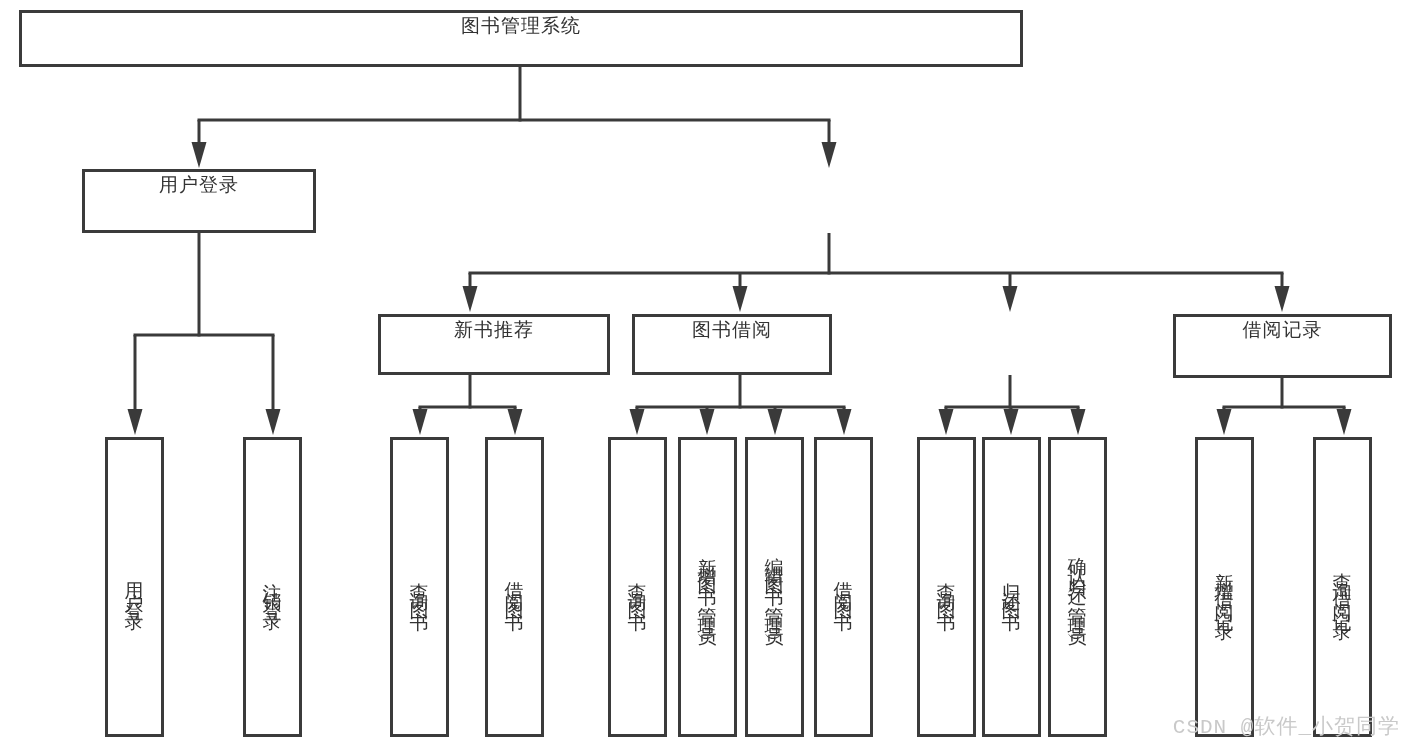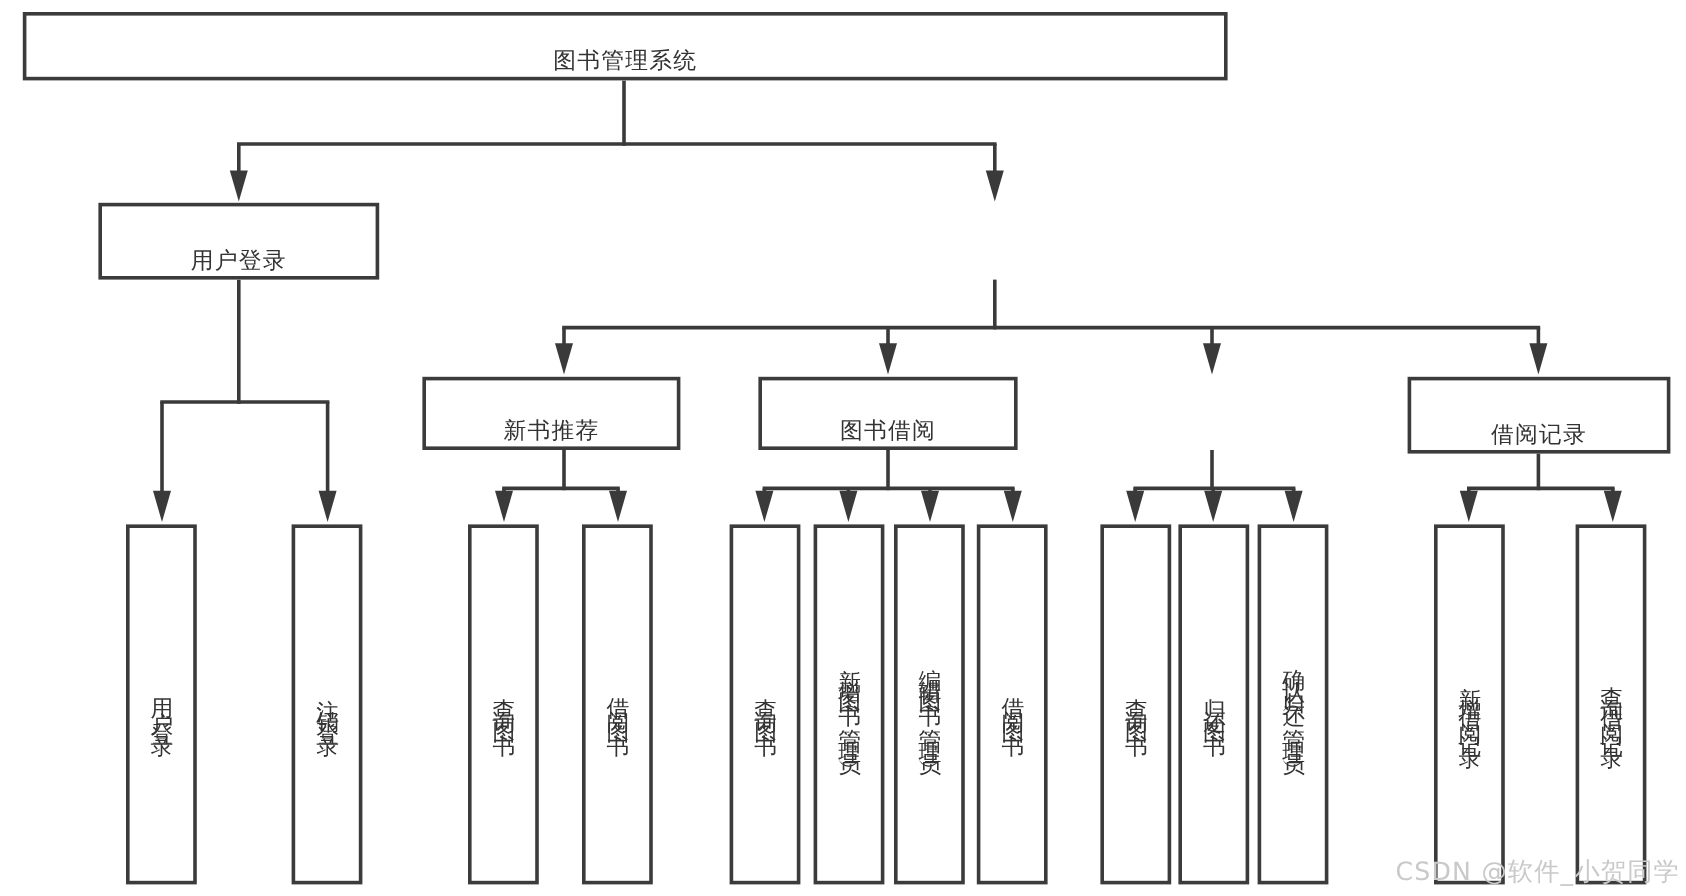--- a/index.html
+++ b/index.html
@@ -10,21 +10,21 @@
     overflow:hidden;
     font-family:"DejaVu Sans","Liberation Sans",sans-serif;
     color:#333333;
   }
   #wires{position:absolute;left:0;top:0;z-index:1;}
   .hbox{
     position:absolute;
     box-sizing:border-box;
     background:#ffffff;
     border:3px solid #3b3b3b;
-    display:flex;align-items:flex-end;justify-content:center;
+    display:flex;align-items:flex-start;justify-content:center;
     z-index:2;
   }
   .hbox span{font-size:19px;letter-spacing:1px;white-space:nowrap;}
   .vbox{
     position:absolute;
     box-sizing:border-box;
     width:59px;height:300px;
     background:#ffffff;
     border:3px solid #3b3b3b;
     display:flex;align-items:center;justify-content:center;
@@ -39,20 +39,21 @@
     white-space:nowrap;
   }
   #watermark{
     position:absolute;
     right:5px;top:712px;
     font-size:21px;
     color:#c9c9c9;
     letter-spacing:1px;
     z-index:5;
     white-space:nowrap;
+    font-family:Liberation Mono, monospace;
   }
 </style>
 </head>
 <body>
 
 <div id="stage">
 
   <svg id="wires" width="1405" height="747" viewBox="0 0 1405 747" stroke="#3a3a3a" stroke-width="3" fill="#3a3a3a">
 
     <line x1="520" y1="67" x2="520" y2="121.5" fill="none"></line>
@@ -116,24 +117,24 @@
   </svg>
 
   <div class="hbox" style="left:19px;top:10px;width:1004px;height:57px">
     <span>图书管理系统</span>
   </div>
 
   <div class="hbox" style="left:82px;top:169px;width:234px;height:64px">
     <span>用户登录</span>
   </div>
 
-  <div class="hbox" style="left:352px;top:314px;width:215px;height:61px">
+  <div class="hbox" style="left:378px;top:314px;width:232px;height:61px">
     <span>新书推荐</span>
   </div>
-  <div class="hbox" style="left:632px;top:314px;width:216px;height:61px">
+  <div class="hbox" style="left:632px;top:314px;width:200px;height:61px">
     <span>图书借阅</span>
   </div>
   <div class="hbox" style="left:1173px;top:314px;width:219px;height:64px">
     <span>借阅记录</span>
   </div>
 
   <div class="vbox" style="left:105px;top:437px">
     <span>用户登录</span>
   </div>
   <div class="vbox" style="left:243px;top:437px">

